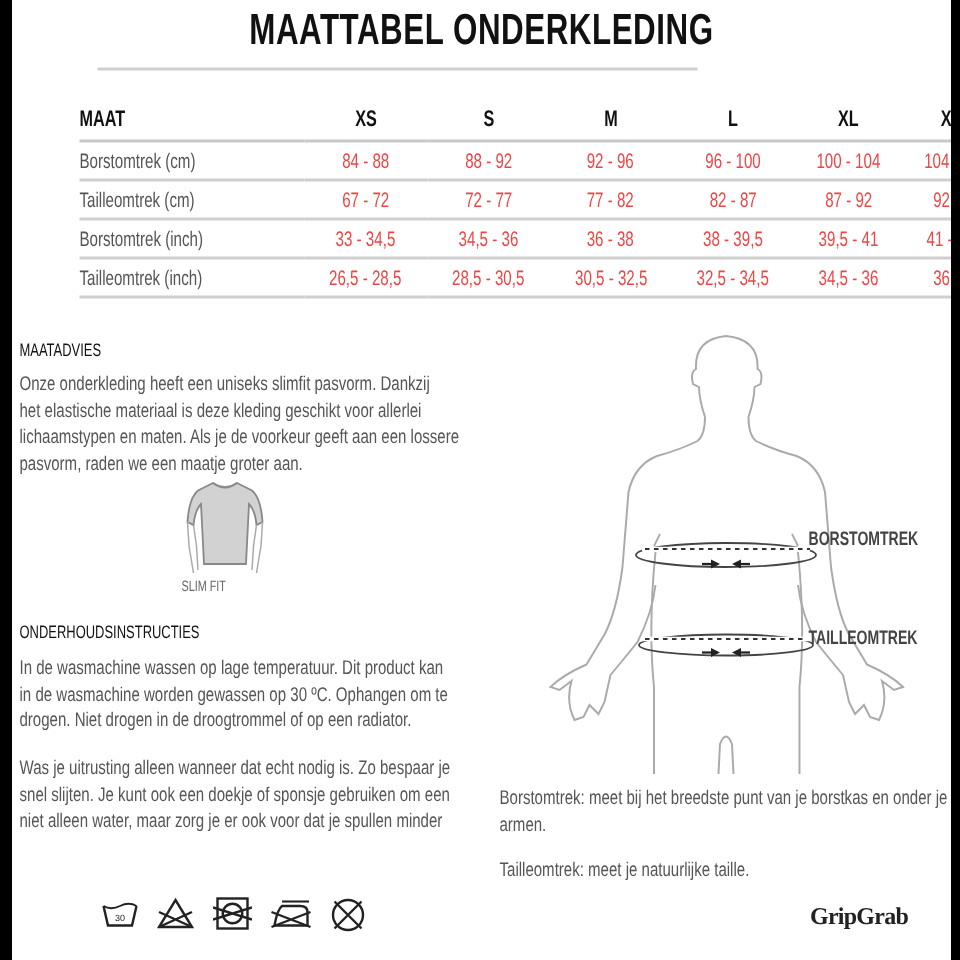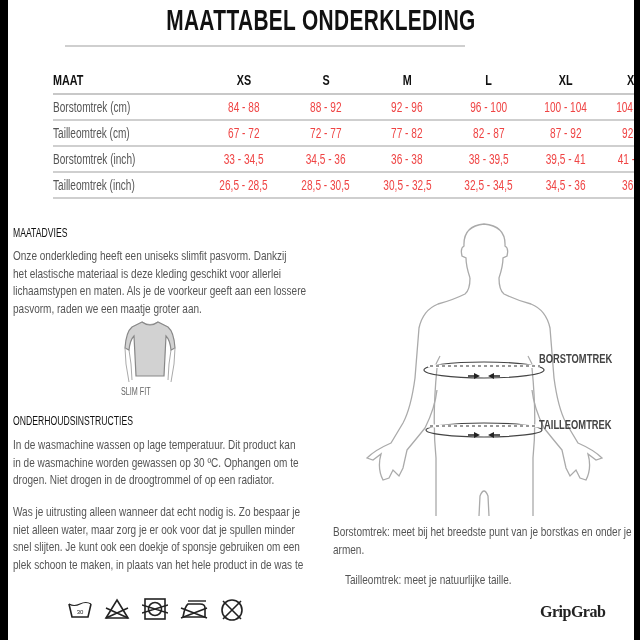--- a/index.html
+++ b/index.html
@@ -114,23 +114,22 @@
   <div class="sec-h" style="left:5px;top:414px;">
     <span class="cond">ONDERHOUDSINSTRUCTIES</span>
   </div>
   <div class="para" style="left:5px;top:436px;">
     <div><span class="cond">In de wasmachine wassen op lage temperatuur. Dit product kan</span></div>
     <div><span class="cond">in de wasmachine worden gewassen op 30 ºC. Ophangen om te</span></div>
     <div><span class="cond">drogen. Niet drogen in de droogtrommel of op een radiator.</span></div>
   </div>
   <div class="para" style="left:5px;top:503px;">
     <div><span class="cond">Was je uitrusting alleen wanneer dat echt nodig is. Zo bespaar je</span></div>
+    <div><span class="cond">snel slijten. Je kunt ook een doekje of sponsje gebruiken om een</span></div>
     <div><span class="cond">niet alleen water, maar zorg je er ook voor dat je spullen minder</span></div>
-    <div><span class="cond">snel slijten. Je kunt ook een doekje of sponsje gebruiken om een</span></div>
-    <div><span class="cond">plek schoon te maken, in plaats van het hele product in de was te</span></div>
   </div>
 
   <div class="care-icons">
     <svg width="24" height="22" viewBox="0 0 24 22">
       <path d="M1 6 L4 19 L20 19 L23 6" fill="none" stroke="#222" stroke-width="1.6"></path>
       <path d="M1 6 Q6 9 12 6 Q18 3 23 6" fill="none" stroke="#222" stroke-width="1.2"></path>
       <text x="12" y="16" font-size="6" text-anchor="middle" fill="#222" font-family="Liberation Sans, sans-serif">30</text>
     </svg>
     <svg width="26" height="22" viewBox="0 0 26 22">
       <path d="M13 2 L24 20 L2 20 Z" fill="none" stroke="#222" stroke-width="1.6"></path>
@@ -189,21 +188,21 @@
     <span class="cond">BORSTOMTREK</span>
   </div>
   <div class="fig-label" style="left:531px;top:417px;">
     <span class="cond">TAILLEOMTREK</span>
   </div>
 
   <div class="para" style="left:325px;top:523px;">
     <div><span class="cond">Borstomtrek: meet bij het breedste punt van je borstkas en onder je</span></div>
     <div><span class="cond">armen.</span></div>
   </div>
-  <div class="para" style="left:337px;top:571px;">
+  <div class="para" style="left:325px;top:571px;">
     <div><span class="cond">Tailleomtrek: meet je natuurlijke taille.</span></div>
   </div>
 
   <div class="logo">
     <span>GripGrab</span>
   </div>
 
 </div>
 
 </body></html>

